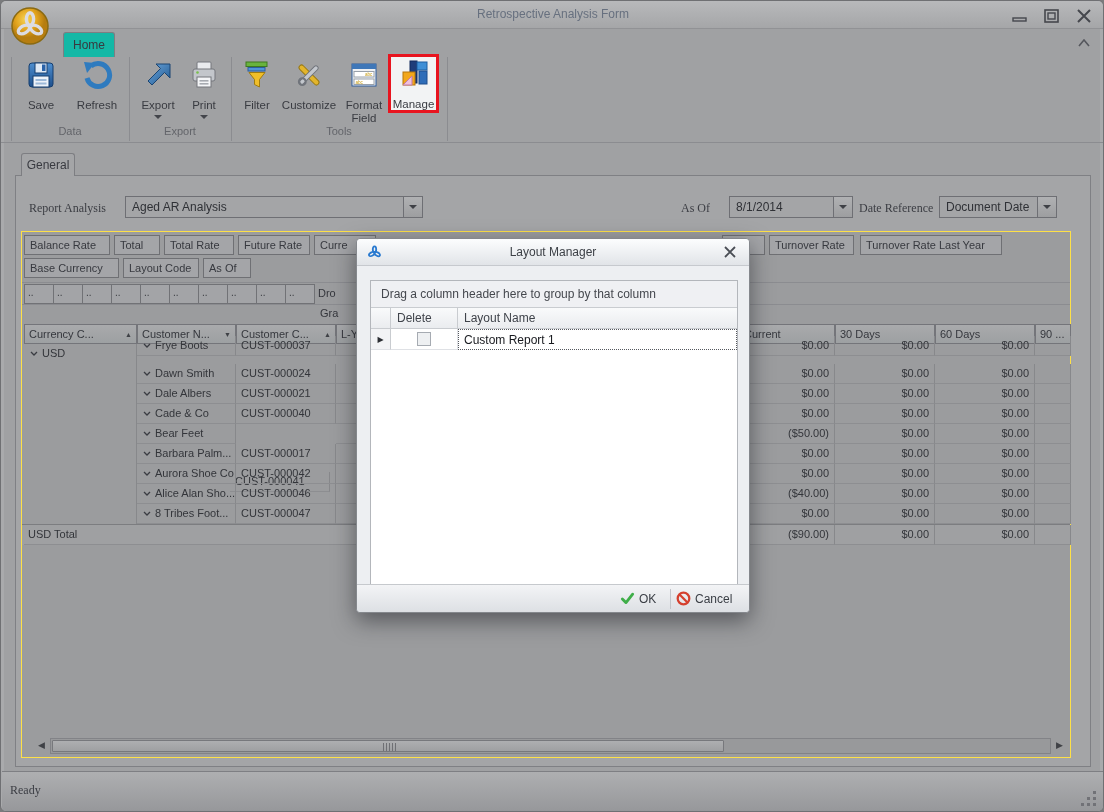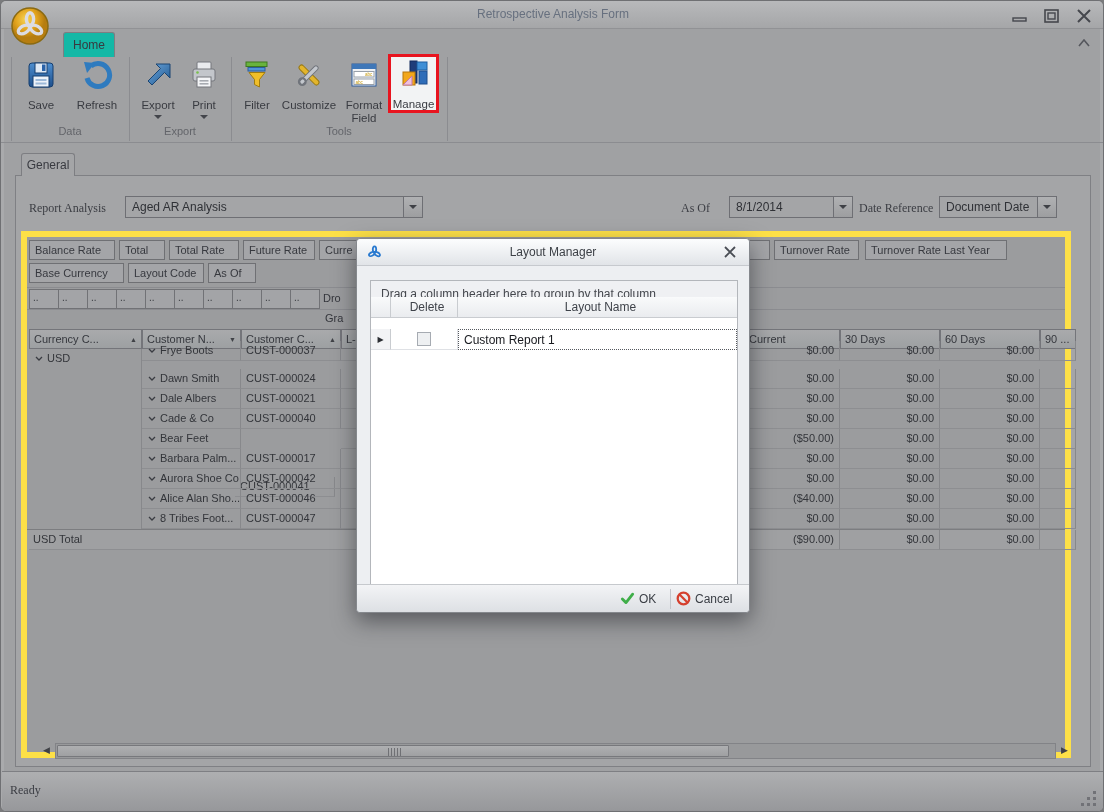--- a/index.html
+++ b/index.html
@@ -20,21 +20,21 @@
 .rbtn{text-align:center;}
 .rbtn .lbl{font-size:11.5px;color:#393b41;margin-top:4px;line-height:13px;}
 .droparrow{width:0;height:0;border-left:4px solid transparent;border-right:4px solid transparent;border-top:4px solid #43454b;margin:3px auto 0;}
 
 .panel{background:#a4a5a7;border:1px solid #7f8084;}
 .combo{background:#a4a5a7;border:1px solid #6e6f74;}
 .combo .val{position:absolute;left:6px;top:3px;font-size:12px;color:#2f3136;white-space:nowrap;overflow:hidden;}
 .combo .btn{position:absolute;right:0;top:0;bottom:0;width:19px;border-left:1px solid #6e6f74;background:linear-gradient(#b0b1b3,#9d9ea0);}
 .combo .btn i{position:absolute;left:5px;top:8px;width:0;height:0;border-left:4px solid transparent;border-right:4px solid transparent;border-top:4px solid #3f4146;}
 
-.gridbox{background:#9b9c9e;border:6px solid #fde047;}
+.gridbox{background:#9b9c9e;border:1px solid #fde047;}
 .chip{position:absolute;height:20px;background:#a4a5a8;border:1px solid #6f7074;font-size:11px;color:#37393f;line-height:18px;padding:0 5px;overflow:hidden;white-space:nowrap;}
 .fcell{position:absolute;height:20px;background:#a3a4a7;border:1px solid #717276;font-size:10px;color:#3b3d42;line-height:16px;padding-left:3px;}
 .ghead{position:absolute;height:20px;background:linear-gradient(#a9aaac,#9da0a2);border:1px solid #74757a;font-size:11px;color:#35373d;line-height:18px;padding:0 4px;overflow:hidden;white-space:nowrap;}
 .sort{float:right;font-size:7px;color:#3f4146;margin-top:1px;margin-left:3px;}
 .gcell{position:absolute;top:0;height:20px;border-right:1px solid #87888b;border-bottom:1px solid #8d8e91;font-size:11px;color:#33353a;line-height:19px;overflow:hidden;white-space:nowrap;}
 .money{text-align:right;padding-right:5px;}
 .chev{display:inline-block;width:8px;height:5px;margin:0 4px 1px 4px;}
 .chev svg{display:block;}
 
 .sbtrack{background:#98999b;border:1px solid #828387;}
@@ -453,21 +453,21 @@
       </svg>
       <div class="dlg-title">Layout Manager</div>
       <svg class="abs" style="left:366px;top:7px;" width="14" height="13">
         <path d="M2 1 L12 11 M12 1 L2 11" stroke="#4a4e55" stroke-width="1.8" fill="none"></path>
       </svg>
     </div>
 
     <div class="abs dlg-gridbox" style="left:13px;top:41px;width:368px;height:306px;">
       <div class="dlg-groupband">Drag a column header here to group by that column</div>
 
-      <div class="abs" style="left:0;top:16px;width:100%;height:21px;text-align:center;">
+      <div class="abs" style="left:0;top:27px;width:100%;height:21px;">
         <div class="abs dlg-head" style="left:0;top:0;width:20px;height:21px;"></div>
         <div class="abs dlg-head" style="left:20px;top:0;width:67px;height:21px;">Delete</div>
         <div class="abs dlg-head" style="left:87px;top:0;width:279px;height:21px;border-right:none;">Layout Name</div>
       </div>
 
       <div class="abs" style="left:0;top:48px;width:100%;height:21px;">
         <div class="abs" style="left:0;top:0;width:20px;height:21px;background:#f2f3f5;border-right:1px solid #c9ccd0;border-bottom:1px solid #dfe1e5;text-align:center;font-size:8px;line-height:21px;color:#2b2e33;">▶</div>
         <div class="abs" style="left:20px;top:0;width:67px;height:21px;border-right:1px solid #dfe1e5;border-bottom:1px solid #dfe1e5;">
           <div class="checkbox" style="position:absolute;left:26px;top:3px;"></div>
         </div>

